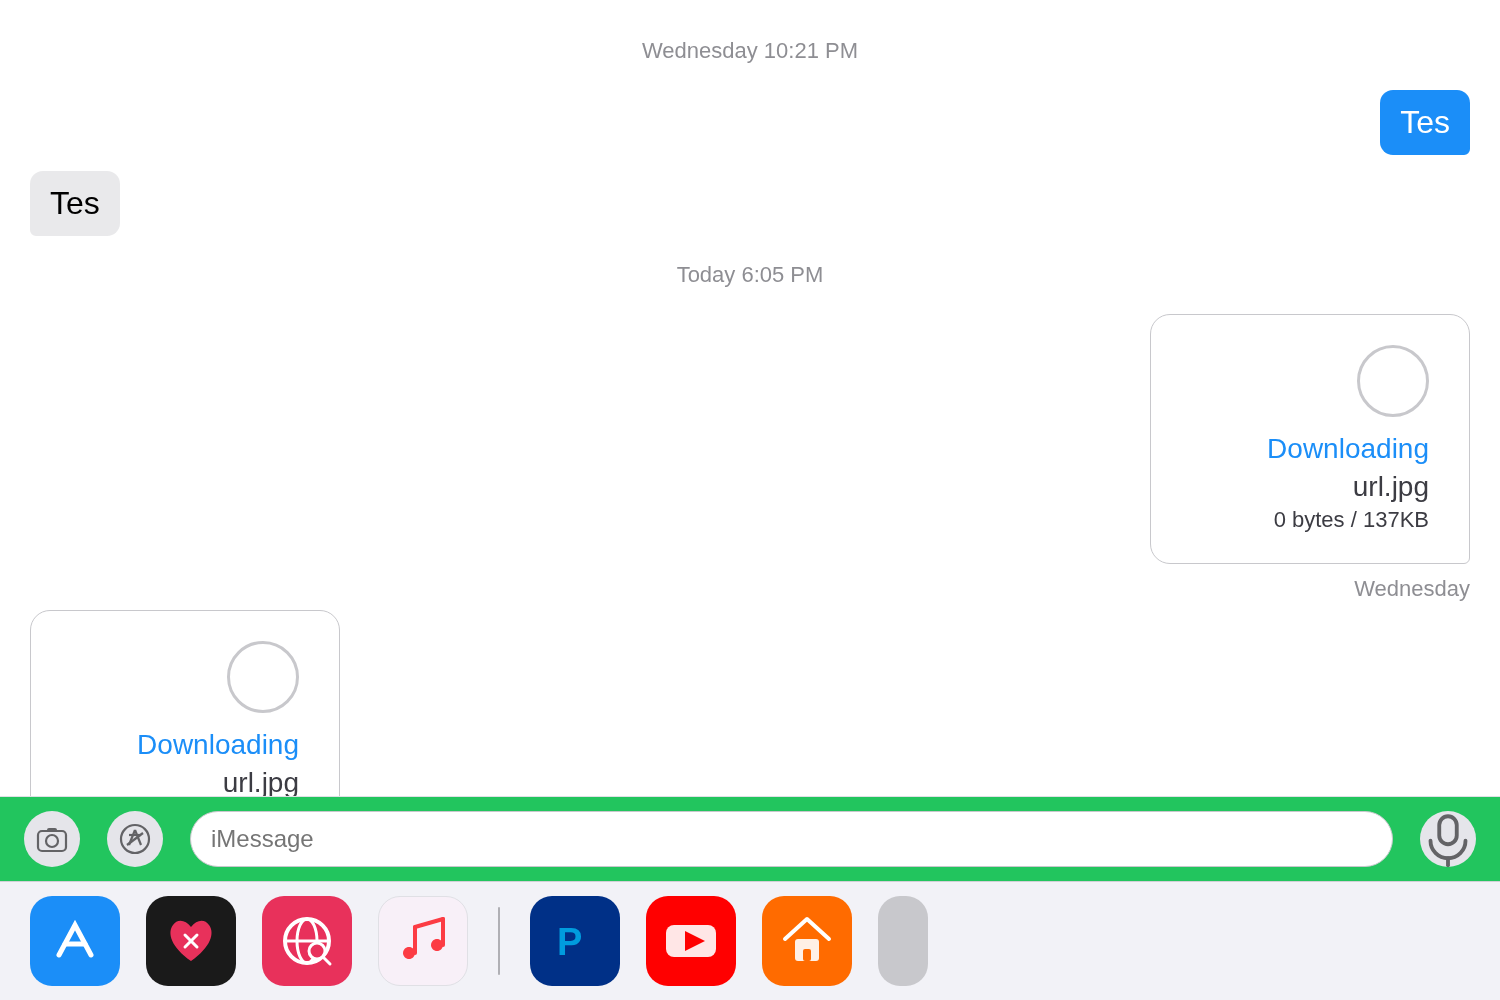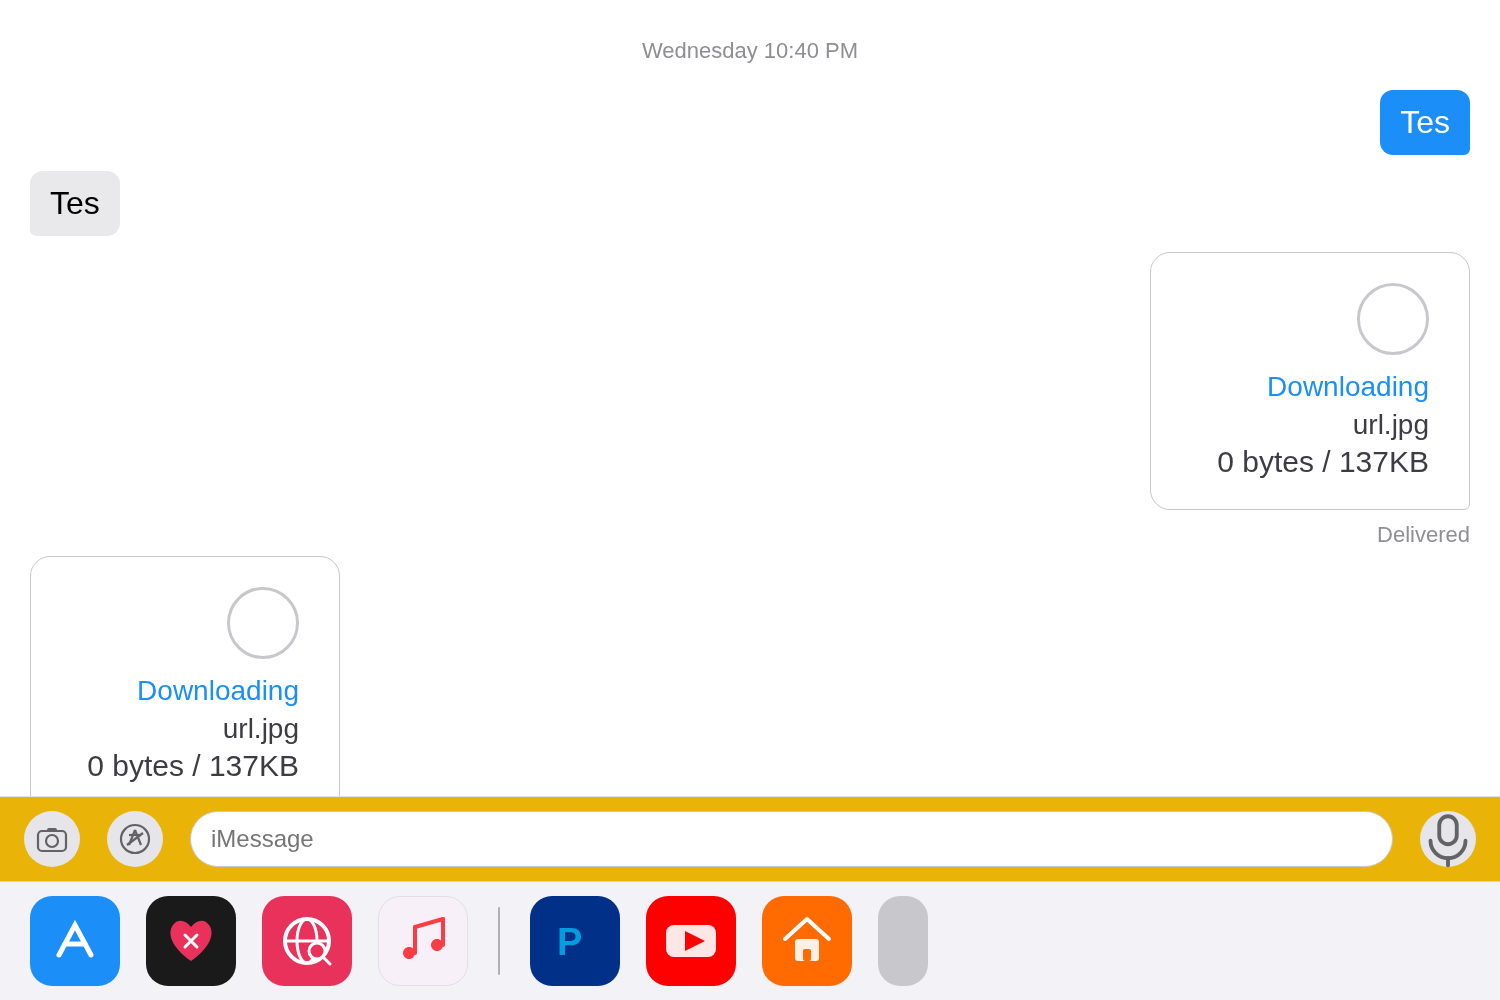--- a/index.html
+++ b/index.html
@@ -109,32 +109,32 @@
     }
 
     .download-filename {
       color: #3c3c43;
       font-size: 28px;
       margin-bottom: 4px;
     }
 
     .download-size {
       color: #3c3c43;
-      font-size: 30px;
+      font-size: 22px;
     }
 
     
     .input-bar {
       width: 100%;
       border-top: 1px solid #e0e0e5;
       display: flex;
       align-items: center;
       padding: 14px 24px;
       gap: 27px;
-      background: #eab308;
+      background: #22c55e;
     }
 
     .input-icon-btn {
       width: 56px;
       height: 56px;
       border-radius: 50%;
       background: #e5e5ea;
       display: flex;
       align-items: center;
       justify-content: center;
@@ -211,41 +211,42 @@
       border-radius: 2px;
       flex-shrink: 0;
       margin: 0 4px;
     }
   </style>
 </head>
 <body>
 
 <div class="messages-container">
 
-  <div class="timestamp">Wednesday 10:40 PM</div>
+  <div class="timestamp">Wednesday 10:21 PM</div>
 
   <div class="message-row sent">
     <div class="bubble sent">Tes</div>
   </div>
 
   <div class="message-row received">
     <div class="bubble received">Tes</div>
   </div>
 
+  <div class="timestamp">Today 6:05 PM</div>
 
   <div class="message-row sent">
     <div class="download-bubble sent-dl">
       <div class="circle-icon"></div>
       <div class="download-title">Downloading</div>
       <div class="download-filename">url.jpg</div>
       <div class="download-size">0 bytes / 137KB</div>
     </div>
   </div>
 
-  <div class="delivered-label">Delivered</div>
+  <div class="delivered-label">Wednesday</div>
 
   <div class="message-row received">
     <div class="download-bubble received-dl">
       <div class="circle-icon"></div>
       <div class="download-title">Downloading</div>
       <div class="download-filename">url.jpg</div>
       <div class="download-size">0 bytes / 137KB</div>
     </div>
   </div>
 

